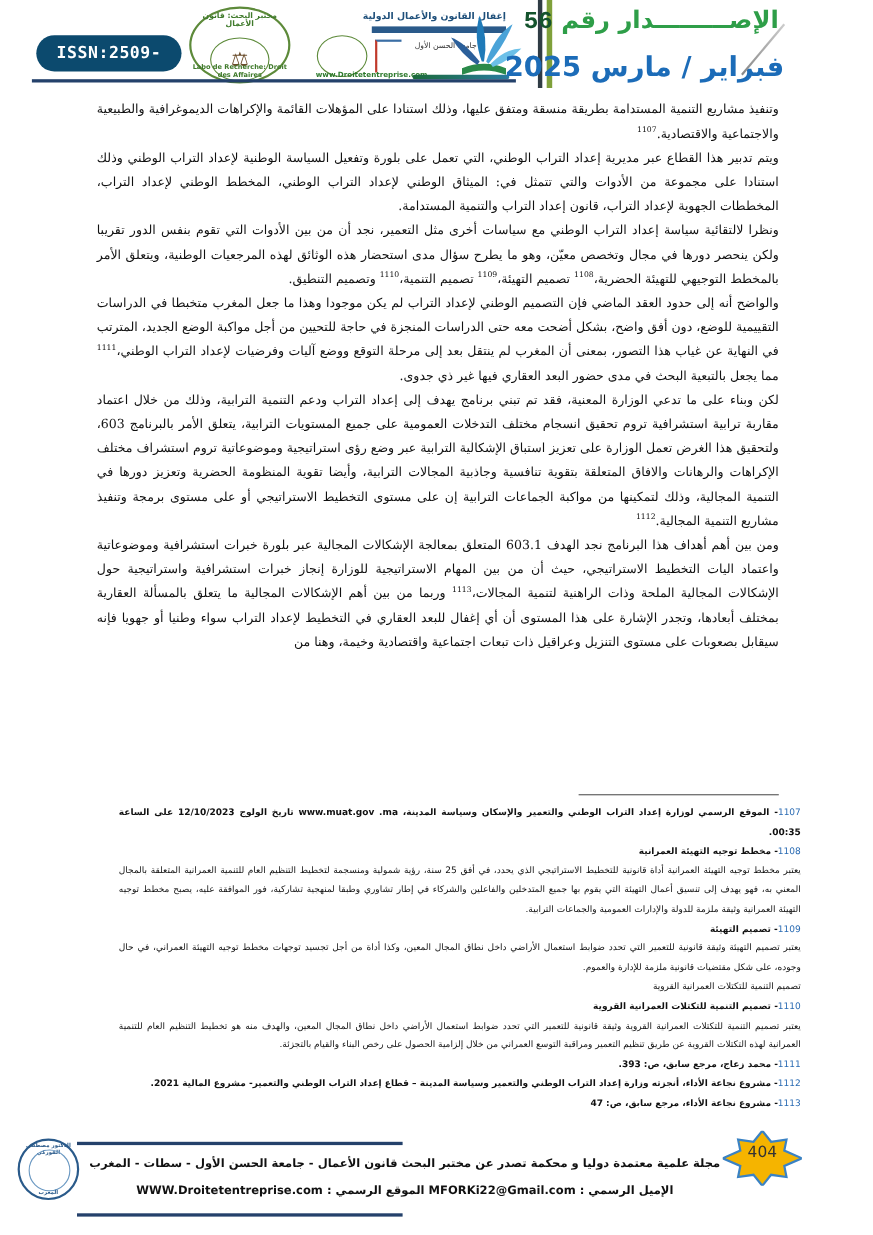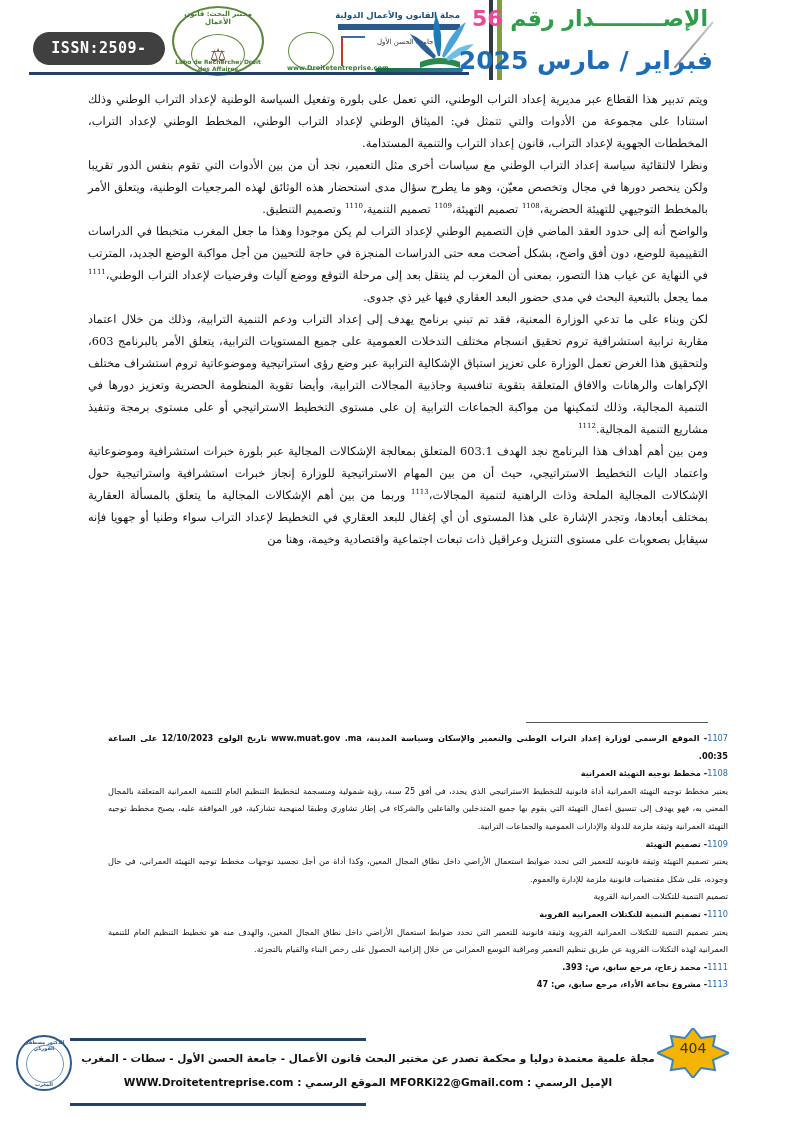--- a/index.html
+++ b/index.html
@@ -1,20 +1,20 @@
 <!DOCTYPE html>
 <html><head>
 <meta charset="utf-8">
 <style>
   html, body { margin:0; padding:0; background:#ffffff; }
   body { width:794px; height:1123px; position:relative; overflow:hidden; font-family:"DejaVu Sans", sans-serif; color:#111; }
 
   
   .header { position:absolute; left:0; top:0; width:794px; height:90px; }
-  .issn { position:absolute; left:33px; top:32px; width:132px; height:33px; background:#404040; border-radius:17px;
+  .issn { position:absolute; left:33px; top:32px; width:132px; height:33px; background:#0c4a6e; border-radius:17px;
           color:#fff; font-family:"DejaVu Sans Mono", monospace; font-weight:bold; font-size:15px; line-height:33px; text-align:center; letter-spacing:0.5px; }
   .seal { position:absolute; left:172px; top:6px; width:92px; height:70px; border:2px solid #5d8a3a; border-radius:50%; box-sizing:border-box;
           display:flex; align-items:flex-end; justify-content:center; }
   .seal .inner { width:52px; height:38px; border:1px solid #5d8a3a; border-radius:50%; display:flex; align-items:center; justify-content:center; font-size:18px; color:#6b4d2c; }
   .seal-text-top { position:absolute; top:2px; left:0; right:0; text-align:center; font-size:7px; color:#3f7a2b; font-weight:bold; }
   .seal-text-bot { position:absolute; bottom:2px; left:0; right:0; text-align:center; font-size:6px; color:#3f7a2b; font-weight:bold; }
 
   .banner { position:absolute; left:285px; top:10px; width:175px; height:62px; }
   .banner-title { position:absolute; top:0; right:0; width:175px; font-size:8.5px; color:#1e4f7a; font-weight:bold; text-align:right; white-space:nowrap; direction:rtl; }
   .banner-strip { position:absolute; top:14px; right:0; width:122px; height:6px; background:#2a5a8a; }
@@ -22,21 +22,21 @@
   .mini-logo { position:absolute; left:56px; top:26px; width:22px; height:28px; border-left:2px solid #c0392b; border-top:2px solid #3a6ea5; }
   .banner-uni { position:absolute; left:92px; top:28px; font-size:7px; color:#333; direction:rtl; }
   .banner-url { position:absolute; left:2px; top:54px; font-size:6.5px; color:#2d7a2d; font-weight:bold; }
   .banner-swoosh { position:absolute; left:90px; top:58px; width:88px; height:4px; background:linear-gradient(90deg,#1b6b3a,#2a7aa0); border-radius:2px; }
 
   .book-logo { position:absolute; left:400px; top:4px; width:80px; height:70px; }
   .vbar1 { position:absolute; left:489px; top:0; width:4px; height:80px; background:#2f3b44; }
   .vbar2 { position:absolute; left:497px; top:0; width:5px; height:80px; background:#7fa03a; }
 
   .issue { position:absolute; left:508px; top:6px; width:200px; text-align:center; direction:rtl; font-size:22px; font-weight:bold; color:#2e9e48; white-space:nowrap; }
-  .issue .num { color:#ec4899; }
+  .issue .num { color:#14532d;font-family:Liberation Mono, monospace; }
   .date { position:absolute; left:503px; top:46px; width:210px; text-align:center; direction:rtl; font-size:25px; font-weight:bold; color:#1c6cb8; white-space:nowrap; }
   .slash-deco { position:absolute; left:712px; top:22px; width:2px; height:60px; background:linear-gradient(#ccc,#888); transform:rotate(40deg); transform-origin:top; }
 
   .header-rule { position:absolute; left:29px; top:72px; width:440px; height:3px; background:#24416b; }
 
   
   .body-text { position:absolute; left:88px; top:88px; width:620px; direction:rtl; text-align:justify; font-family:"DejaVu Serif", serif; font-size:11.4px; line-height:22px; }
   .body-text p { margin:0; }
   sup { font-size:7px; vertical-align:super; line-height:0; }
 
@@ -67,21 +67,21 @@
 <div class="header">
   <div class="issn">ISSN:2509-0291</div>
 
   <div class="seal">
     <div class="seal-text-top">مختبر البحث: قانون الأعمال</div>
     <div class="inner">⚖</div>
     <div class="seal-text-bot">Labo de Recherche: Droit des Affaires</div>
   </div>
 
   <div class="banner">
-    <div class="banner-title">مجلة القانون والأعمال الدولية</div>
+    <div class="banner-title">إغفال القانون والأعمال الدولية</div>
     <div class="banner-strip"></div>
     <div class="mini-seal"></div>
     <div class="mini-logo"></div>
     <div class="banner-uni">جامعة الحسن الأول</div>
     <div class="banner-url">www.Droitetentreprise.com</div>
     <div class="banner-swoosh"></div>
   </div>
 
   <svg class="book-logo" viewBox="0 0 80 70">
     <path d="M20 58 Q40 50 60 58 L60 64 Q40 56 20 64 Z" fill="#2a8a4a"></path>
@@ -99,20 +99,23 @@
     <span class="num">56</span>
   </div>
   <div class="date">فبراير / مارس 2025</div>
   <div class="slash-deco"></div>
 
   <div class="header-rule"></div>
 </div>
 
 <div class="body-text">
   <p>
+    <span>وتنفيذ مشاريع التنمية المستدامة بطريقة منسقة ومتفق عليها، وذلك استنادا على المؤهلات القائمة والإكراهات الديموغرافية والطبيعية والاجتماعية والاقتصادية.</span><sup>1107</sup>
+  </p>
+  <p>
     <span>ويتم تدبير هذا القطاع عبر مديرية إعداد التراب الوطني، التي تعمل على بلورة وتفعيل السياسة الوطنية لإعداد التراب الوطني وذلك استنادا على مجموعة من الأدوات والتي تتمثل في: الميثاق الوطني لإعداد التراب  الوطني، المخطط الوطني لإعداد التراب، المخططات الجهوية لإعداد التراب، قانون إعداد التراب والتنمية المستدامة.</span>
   </p>
   <p>
     <span>ونظرا لالتقائية سياسة إعداد التراب الوطني مع سياسات أخرى مثل التعمير، نجد أن من بين الأدوات التي تقوم بنفس الدور تقريبا ولكن ينحصر دورها في مجال وتخصص معيّن، وهو ما يطرح سؤال مدى استحضار هذه الوثائق لهذه المرجعيات الوطنية، ويتعلق الأمر بالمخطط التوجيهي للتهيئة الحضرية،</span><sup>1108</sup><span> تصميم التهيئة،</span><sup>1109</sup><span> تصميم التنمية،</span><sup>1110</sup><span> وتصميم التنطيق.</span>
   </p>
   <p>
     <span>والواضح أنه إلى حدود العقد الماضي فإن التصميم الوطني لإعداد التراب لم يكن موجودا وهذا ما جعل المغرب متخبطا في الدراسات التقييمية للوضع، دون أفق واضح، بشكل أضحت معه حتى الدراسات المنجزة في حاجة للتحيين من أجل مواكبة الوضع الجديد، المترتب في النهاية عن غياب هذا التصور، بمعنى أن المغرب لم ينتقل بعد إلى مرحلة التوقع ووضع آليات وفرضيات لإعداد التراب الوطني،</span><sup>1111</sup><span> مما يجعل بالتبعية البحث في مدى حضور البعد العقاري فيها غير ذي جدوى.</span>
   </p>
   <p>
     <span>لكن وبناء على ما تدعي الوزارة المعنية، فقد تم تبني برنامج يهدف إلى إعداد التراب ودعم التنمية الترابية، وذلك من خلال اعتماد مقاربة ترابية استشرافية تروم تحقيق انسجام مختلف التدخلات العمومية على جميع المستويات الترابية، يتعلق الأمر بالبرنامج 603، ولتحقيق هذا الغرض تعمل الوزارة على تعزيز استباق الإشكالية الترابية عبر وضع رؤى استراتيجية وموضوعاتية تروم استشراف مختلف الإكراهات والرهانات والافاق المتعلقة بتقوية تنافسية وجاذبية المجالات الترابية، وأيضا تقوية المنظومة الحضرية وتعزيز دورها في التنمية المجالية، وذلك لتمكينها من مواكبة الجماعات الترابية إن على مستوى التخطيط الاستراتيجي أو على مستوى برمجة وتنفيذ مشاريع التنمية المجالية.</span><sup>1112</sup>
@@ -126,20 +129,21 @@
 <div class="footnotes">
   <p><span class="fn-num">1107</span><span class="fn-b">- الموقع الرسمي لوزارة إعداد التراب الوطني والتعمير والإسكان وسياسة المدينة،  www.muat.gov .ma تاريخ الولوج 12/10/2023 على الساعة 00:35.</span></p>
   <p><span class="fn-num">1108</span><span class="fn-b">- مخطط توجيه التهيئة العمرانية</span></p>
   <p><span>يعتبر مخطط توجيه التهيئة العمرانية أداة قانونية للتخطيط الاستراتيجي الذي يحدد، في أفق 25 سنة، رؤية شمولية ومنسجمة لتخطيط التنظيم العام للتنمية العمرانية المتعلقة بالمجال المعني به، فهو يهدف إلى تنسيق أعمال التهيئة التي يقوم بها جميع المتدخلين والفاعلين والشركاء في إطار تشاوري وطبقا لمنهجية تشاركية، فور الموافقة عليه، يصبح مخطط توجيه التهيئة العمرانية وثيقة ملزمة للدولة والإدارات العمومية والجماعات الترابية.</span></p>
   <p><span class="fn-num">1109</span><span class="fn-b">- تصميم التهيئة</span></p>
   <p><span>يعتبر تصميم التهيئة وثيقة قانونية للتعمير التي تحدد ضوابط استعمال الأراضي داخل نطاق المجال المعين، وكذا أداة من أجل تجسيد توجهات مخطط توجيه التهيئة العمراني، في حال وجوده، على شكل مقتضيات قانونية ملزمة للإدارة والعموم.</span></p>
   <p><span>تصميم التنمية للتكتلات العمرانية القروية</span></p>
   <p><span class="fn-num">1110</span><span class="fn-b">- تصميم التنمية للتكتلات العمرانية القروية</span></p>
   <p><span>يعتبر تصميم التنمية للتكتلات العمرانية القروية وثيقة قانونية للتعمير التي تحدد ضوابط استعمال الأراضي داخل نطاق المجال المعين، والهدف منه هو تخطيط التنظيم العام للتنمية العمرانية لهذه التكتلات القروية عن طريق تنظيم التعمير ومراقبة التوسع العمراني من خلال إلزامية الحصول على رخص البناء والقيام بالتجزئة.</span></p>
   <p><span class="fn-num">1111</span><span class="fn-b">- محمد زعاج، مرجع سابق، ص: 393.</span></p>
+  <p><span class="fn-num">1112</span><span class="fn-b">- مشروع نجاعة الأداء، أنجزته وزارة إعداد التراب الوطني والتعمير وسياسة المدينة – قطاع إعداد التراب الوطني والتعمير- مشروع المالية 2021.</span></p>
   <p><span class="fn-num">1113</span><span class="fn-b">- مشروع نجاعة الأداء، مرجع سابق، ص: 47</span></p>
 </div>
 
 <div class="bottom-seal">
   <div class="txt">الدكتور مصطفى الفوركي</div>
   <div class="ring"></div>
   <div class="txt2">المغرب</div>
 </div>
 <div class="footer-rule r1"></div>
 <div class="footer-line l1">مجلة علمية معتمدة  دوليا و محكمة تصدر عن مختبر البحث قانون الأعمال - جامعة الحسن الأول - سطات - المغرب</div>

